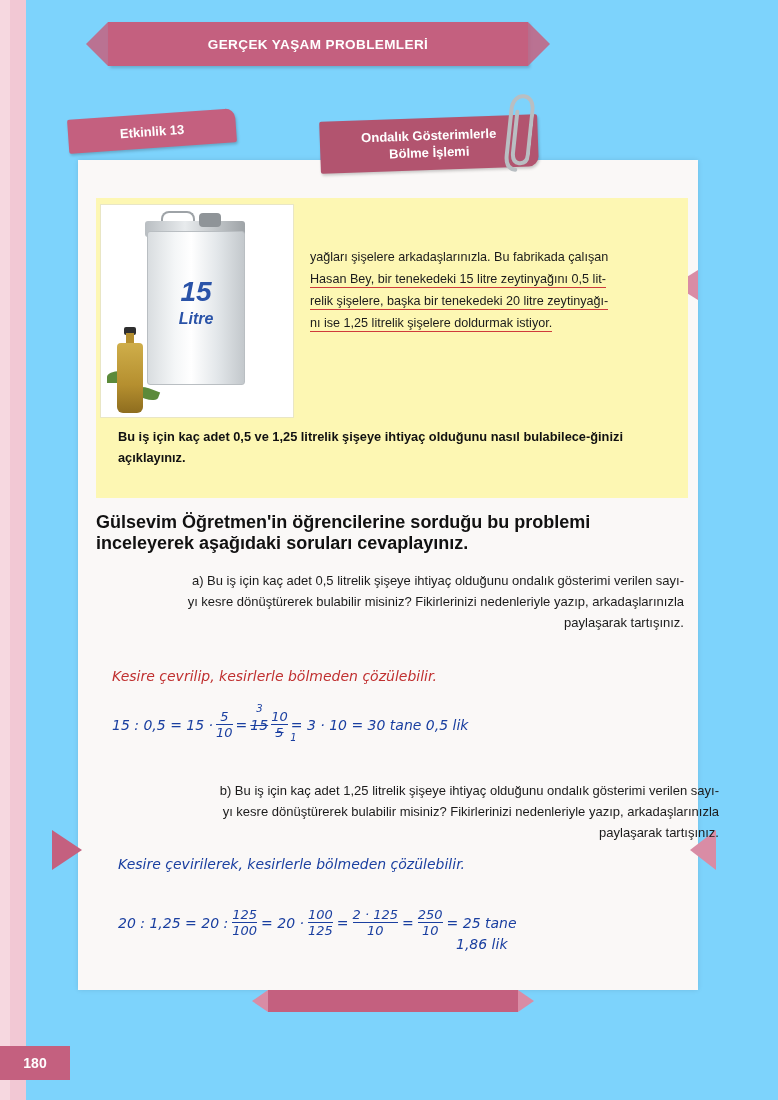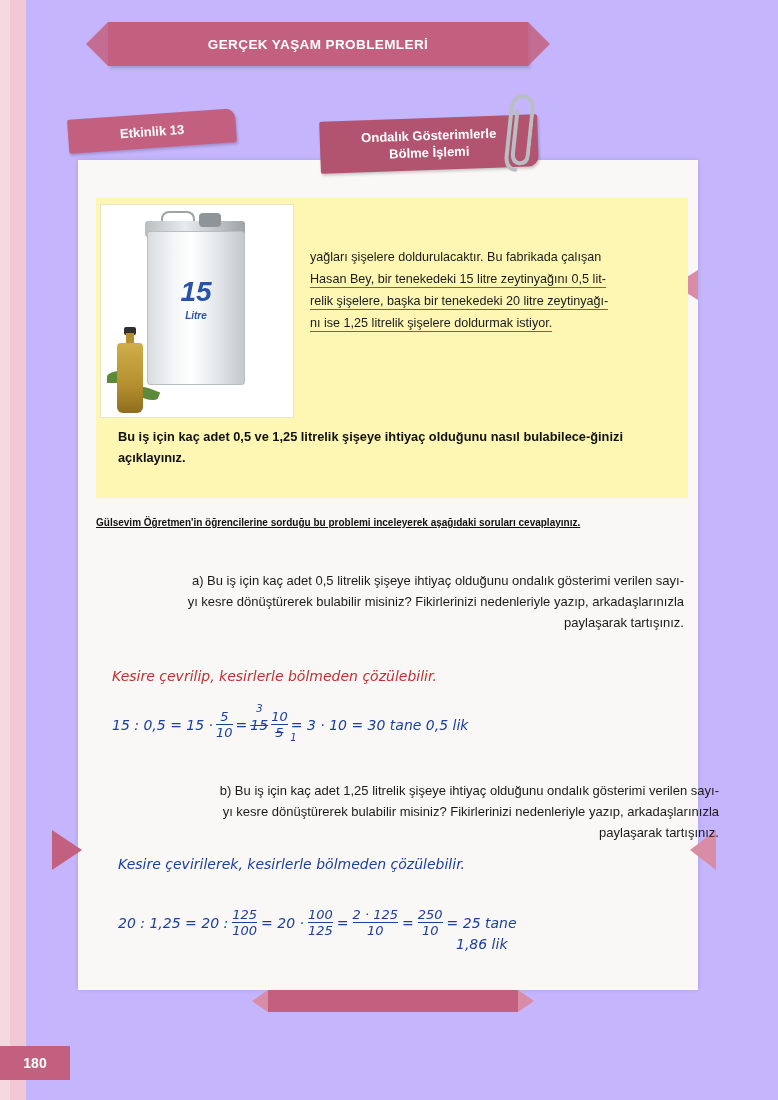--- a/index.html
+++ b/index.html
@@ -14,21 +14,21 @@
     position: relative;
     overflow: hidden;
   }
 
   
   .page {
     position: absolute;
     left: 0; top: 0;
     width: 778px;
     height: 1100px;
-    background: #c4b5fd;
+    background: #7dd3fc;
   }
   .left-bar {
     position: absolute;
     left: 0; top: 0;
     width: 26px;
     height: 1100px;
     background: #f6d8e0;
   }
   .left-bar-inner {
     position: absolute;
@@ -225,21 +225,21 @@
     font-size: 28px;
     font-weight: bold;
     font-style: italic;
   }
   .tin-litre {
     position: absolute;
     left: 0; top: 78px;
     width: 96px;
     text-align: center;
     color: #2a53a8;
-    font-size: 10px;
+    font-size: 16px;
     font-weight: bold;
     font-style: italic;
   }
   .oil-bottle {
     position: absolute;
     left: 16px; bottom: 4px;
     width: 26px; height: 70px;
     background: linear-gradient(180deg, #cfae4a 0%, #b58f2f 60%, #8e6d1f 100%);
     border-radius: 4px 4px 6px 6px;
   }
@@ -280,25 +280,24 @@
     width: 556px;
     font-size: 12.8px;
     font-weight: bold;
     line-height: 21px;
     color: #111;
   }
 
   
   .para-bold {
     position: absolute;
-    font-size: 10px;
+    font-size: 18px;
     font-weight: bold;
     line-height: 21px;
     color: #111;
-    text-decoration: underline;
   }
   .para {
     position: absolute;
     font-size: 13px;
     line-height: 21px;
     color: #1b1b1b;
     text-align: right;
   }
 
   
@@ -396,21 +395,21 @@
         <div class="tin-litre">Litre</div>
       </div>
       <div class="olive-leaf" style="left:6px; bottom:34px; width:26px; height:12px;"></div>
       <div class="olive-leaf" style="left:34px; bottom:18px; width:24px; height:11px; transform:rotate(20deg);"></div>
       <div class="oil-cap"></div>
       <div class="oil-neck"></div>
       <div class="oil-bottle"></div>
     </div>
 
     <div class="problem-text">
-      <div>yağları şişelere doldurulacaktır. Bu fabrikada çalışan</div>
+      <div>yağları şişelere arkadaşlarınızla. Bu fabrikada çalışan</div>
       <div><span class="u-red">Hasan Bey, bir tenekedeki 15 litre zeytinyağını 0,5 lit-</span></div>
       <div><span class="u-red">relik şişelere, başka bir tenekedeki 20 litre zeytinyağı-</span></div>
       <div><span class="u-red">nı ise 1,25 litrelik şişelere doldurmak istiyor.</span></div>
     </div>
 
     <div class="question-bold">Bu iş için kaç adet 0,5 ve 1,25 litrelik şişeye ihtiyaç olduğunu nasıl bulabilece-ğinizi açıklayınız.</div>
   </div>
 
   <div class="para-bold" style="left:96px; top:512px; width:580px;">Gülsevim Öğretmen'in öğrencilerine sorduğu bu problemi inceleyerek aşağıdaki soruları cevaplayınız.</div>
 

